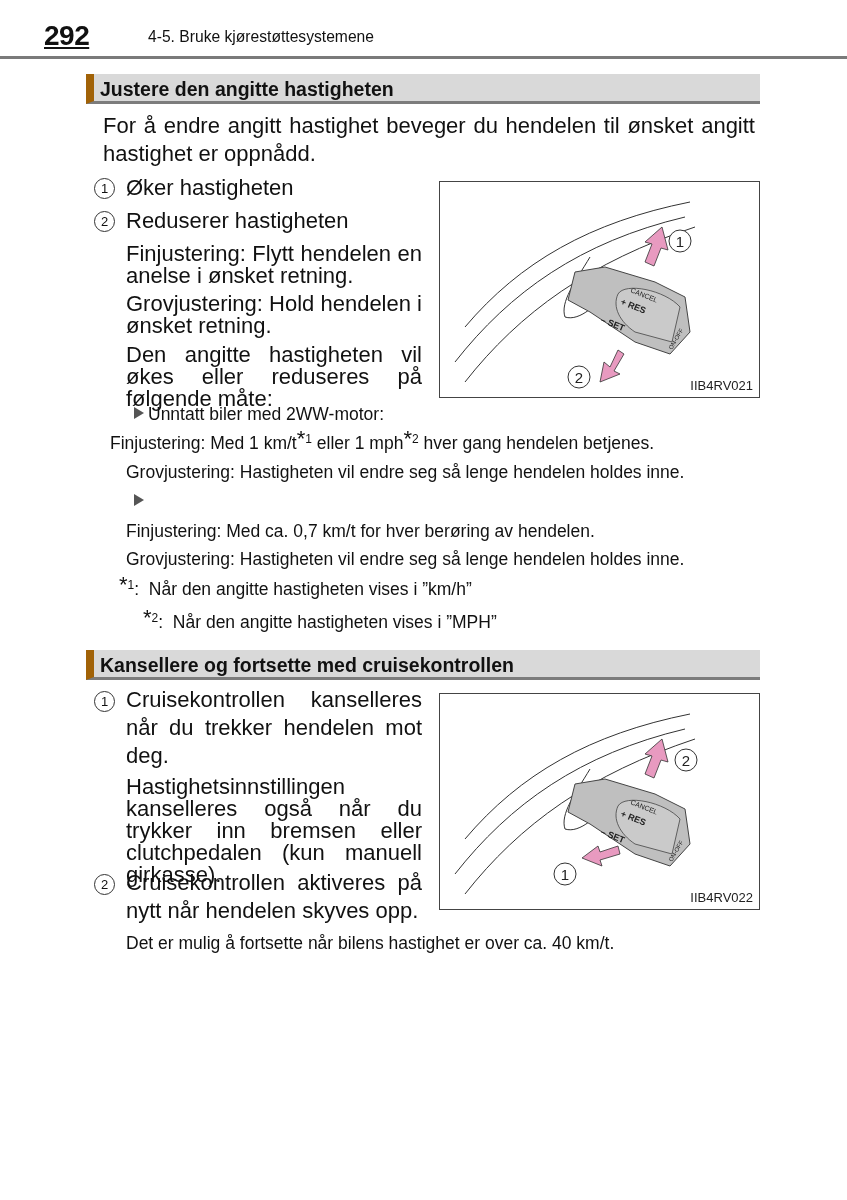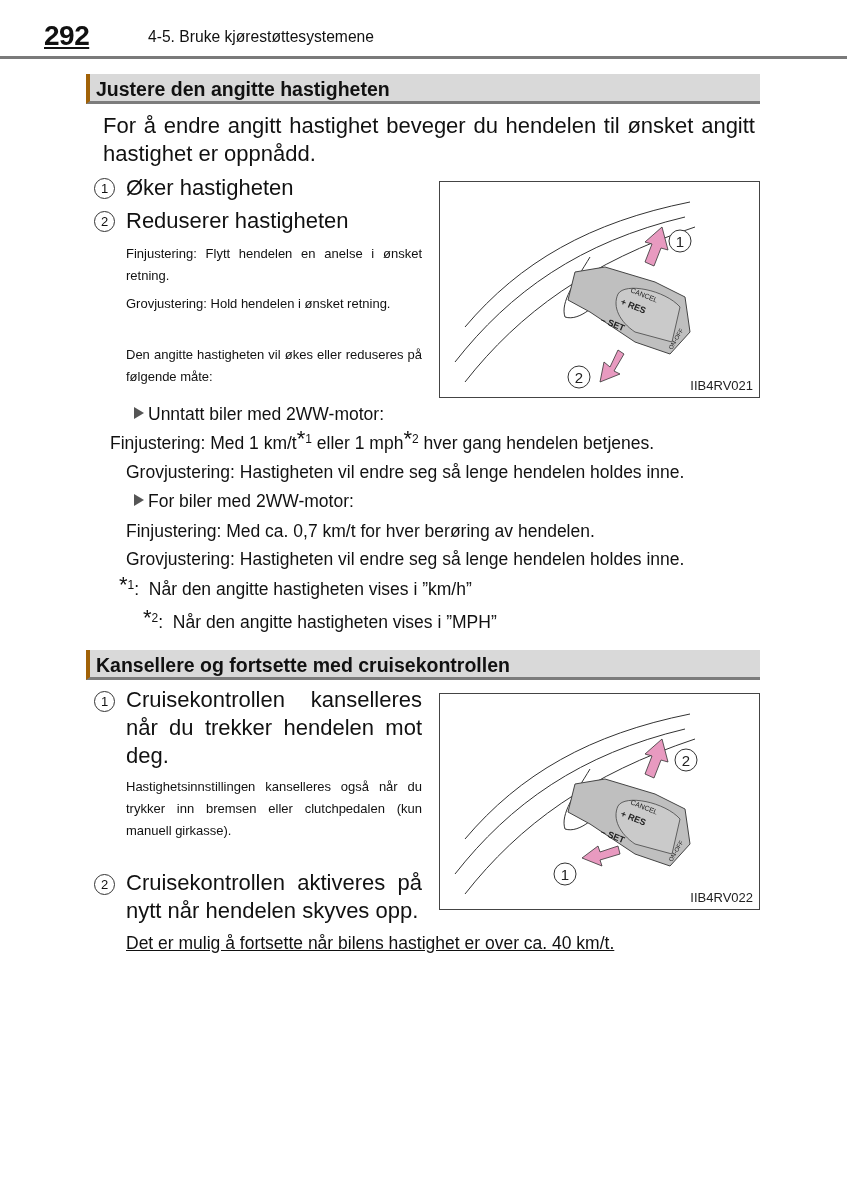--- a/index.html
+++ b/index.html
@@ -9,29 +9,29 @@
   }
   .abs { position: absolute; }
   
   .page-num { left: 44px; top: 20px; font-size: 28px; font-weight: bold; letter-spacing: -0.5px; text-decoration: underline; }
   .chapter { left: 148px; top: 27px; font-size: 17px; transform: scaleX(0.92); transform-origin: left; }
   .header-rule { left: 0; top: 56px; width: 847px; height: 3px; background: #7a7a7a; }
 
   
   .sec-head {
     left: 86px; width: 674px; height: 30px; background: #d9d9d9;
-    border-left: 4px solid #a16207; border-bottom: 3px solid #7c7c7c; box-sizing: border-box;
+    border-left: 8px solid #a16207; border-bottom: 3px solid #7c7c7c; box-sizing: border-box;
   }
   .sec-head span {
     position: absolute; left: 6px; top: 4px; font-size: 19.5px; font-weight: bold; white-space: nowrap;
   }
 
   .txt { font-size: 22px; line-height: 28px; }
   .justify { text-align: justify; text-align-last: left; }
-  .small { font-size: 13px; line-height: 22px; }
+  .small { font-size: 22px; line-height: 22px; }
   .note { font-size: 17.5px; line-height: 22px; white-space: nowrap; }
 
   .num-circle {
     width: 19px; height: 19px; border: 1.2px solid #333; border-radius: 50%;
     font-size: 13px; line-height: 19px; text-align: center; box-sizing: content-box;
   }
   .tri { display: inline-block; width: 0; height: 0; border-top: 6px solid transparent; border-bottom: 6px solid transparent; border-left: 10px solid #555; margin-right: 4px; vertical-align: 1px; }
   sup { font-size: 12px; vertical-align: 6px; line-height: 0; }
   .star { font-size: 22px; vertical-align: -3px; }
 
@@ -85,21 +85,21 @@
 </div>
 
 <div class="abs note" style="left:134px; top:403px;text-align:right;">
   <span class="tri"></span><span>Unntatt biler med 2WW-motor:</span>
 </div>
 <div class="abs note" style="left:110px; top:432px;">
   <span>Finjustering: Med 1 km/t</span><sup><span class="star">*</span><span>1</span></sup><span> eller 1 mph</span><sup><span class="star">*</span><span>2</span></sup><span> hver gang hendelen betjenes.</span>
 </div>
 <div class="abs note" style="left:126px; top:461px;">Grovjustering: Hastigheten vil endre seg så lenge hendelen holdes inne.</div>
 <div class="abs note" style="left:134px; top:490px;">
-  <span class="tri"></span><span>For biler med 2WW-motor:</span>
+  <span class="tri"></span>
 </div>
 <div class="abs note" style="left:126px; top:520px;">Finjustering: Med ca. 0,7 km/t for hver berøring av hendelen.</div>
 <div class="abs note" style="left:126px; top:548px;">Grovjustering: Hastigheten vil endre seg så lenge hendelen holdes inne.</div>
 
 <div class="abs note" style="left:119px; top:578px;">
   <sup><span class="star">*</span><span>1</span></sup>:&nbsp; <span>Når den angitte hastigheten vises i ”km/h”</span>
 </div>
 <div class="abs note" style="left:132px; top:611px;margin-left:11px;">
   <sup><span class="star">*</span><span>2</span></sup>:&nbsp; <span>Når den angitte hastigheten vises i ”MPH”</span>
 </div>
@@ -109,21 +109,21 @@
 </div>
 
 <div class="abs num-circle" style="left:94px; top:691px;">1</div>
 <div class="abs txt justify" style="left:126px; top:686px; width:296px;">Cruisekontrollen kanselleres når du trekker hendelen mot deg.</div>
 
 <div class="abs small justify" style="left:126px; top:776px; width:296px;">Hastighetsinnstillingen kanselleres også når du trykker inn bremsen eller clutchpedalen (kun manuell girkasse).</div>
 
 <div class="abs num-circle" style="left:94px; top:874px;">2</div>
 <div class="abs txt justify" style="left:126px; top:869px; width:296px;">Cruisekontrollen aktiveres på nytt når hendelen skyves opp.</div>
 
-<div class="abs note" style="left:126px; top:932px;text-decoration:underline;">Det er mulig å fortsette når bilens hastighet er over ca. 40 km/t.</div>
+<div class="abs note" style="left:126px; top:932px;">Det er mulig å fortsette når bilens hastighet er over ca. 40 km/t.</div>
 
 <div class="abs figure" style="left:439px; top:693px; width:321px; height:217px;">
   <svg width="318" height="214" viewBox="0 0 318 214">
     <g fill="none" stroke="#333" stroke-width="1">
       <path d="M25 145 C80 80 150 40 250 20"></path>
       <path d="M15 180 C70 110 140 60 245 35"></path>
       <path d="M25 200 C80 130 150 80 255 45"></path>
       <path d="M150 75 C135 100 120 120 125 135 C140 140 160 120 165 110"></path>
     </g>
     <path d="M135 90 L165 85 L215 100 L245 115 L250 150 L230 172 L195 160 L150 130 L128 118 Z" fill="#bfbfbf" stroke="#444" stroke-width="1"></path>

